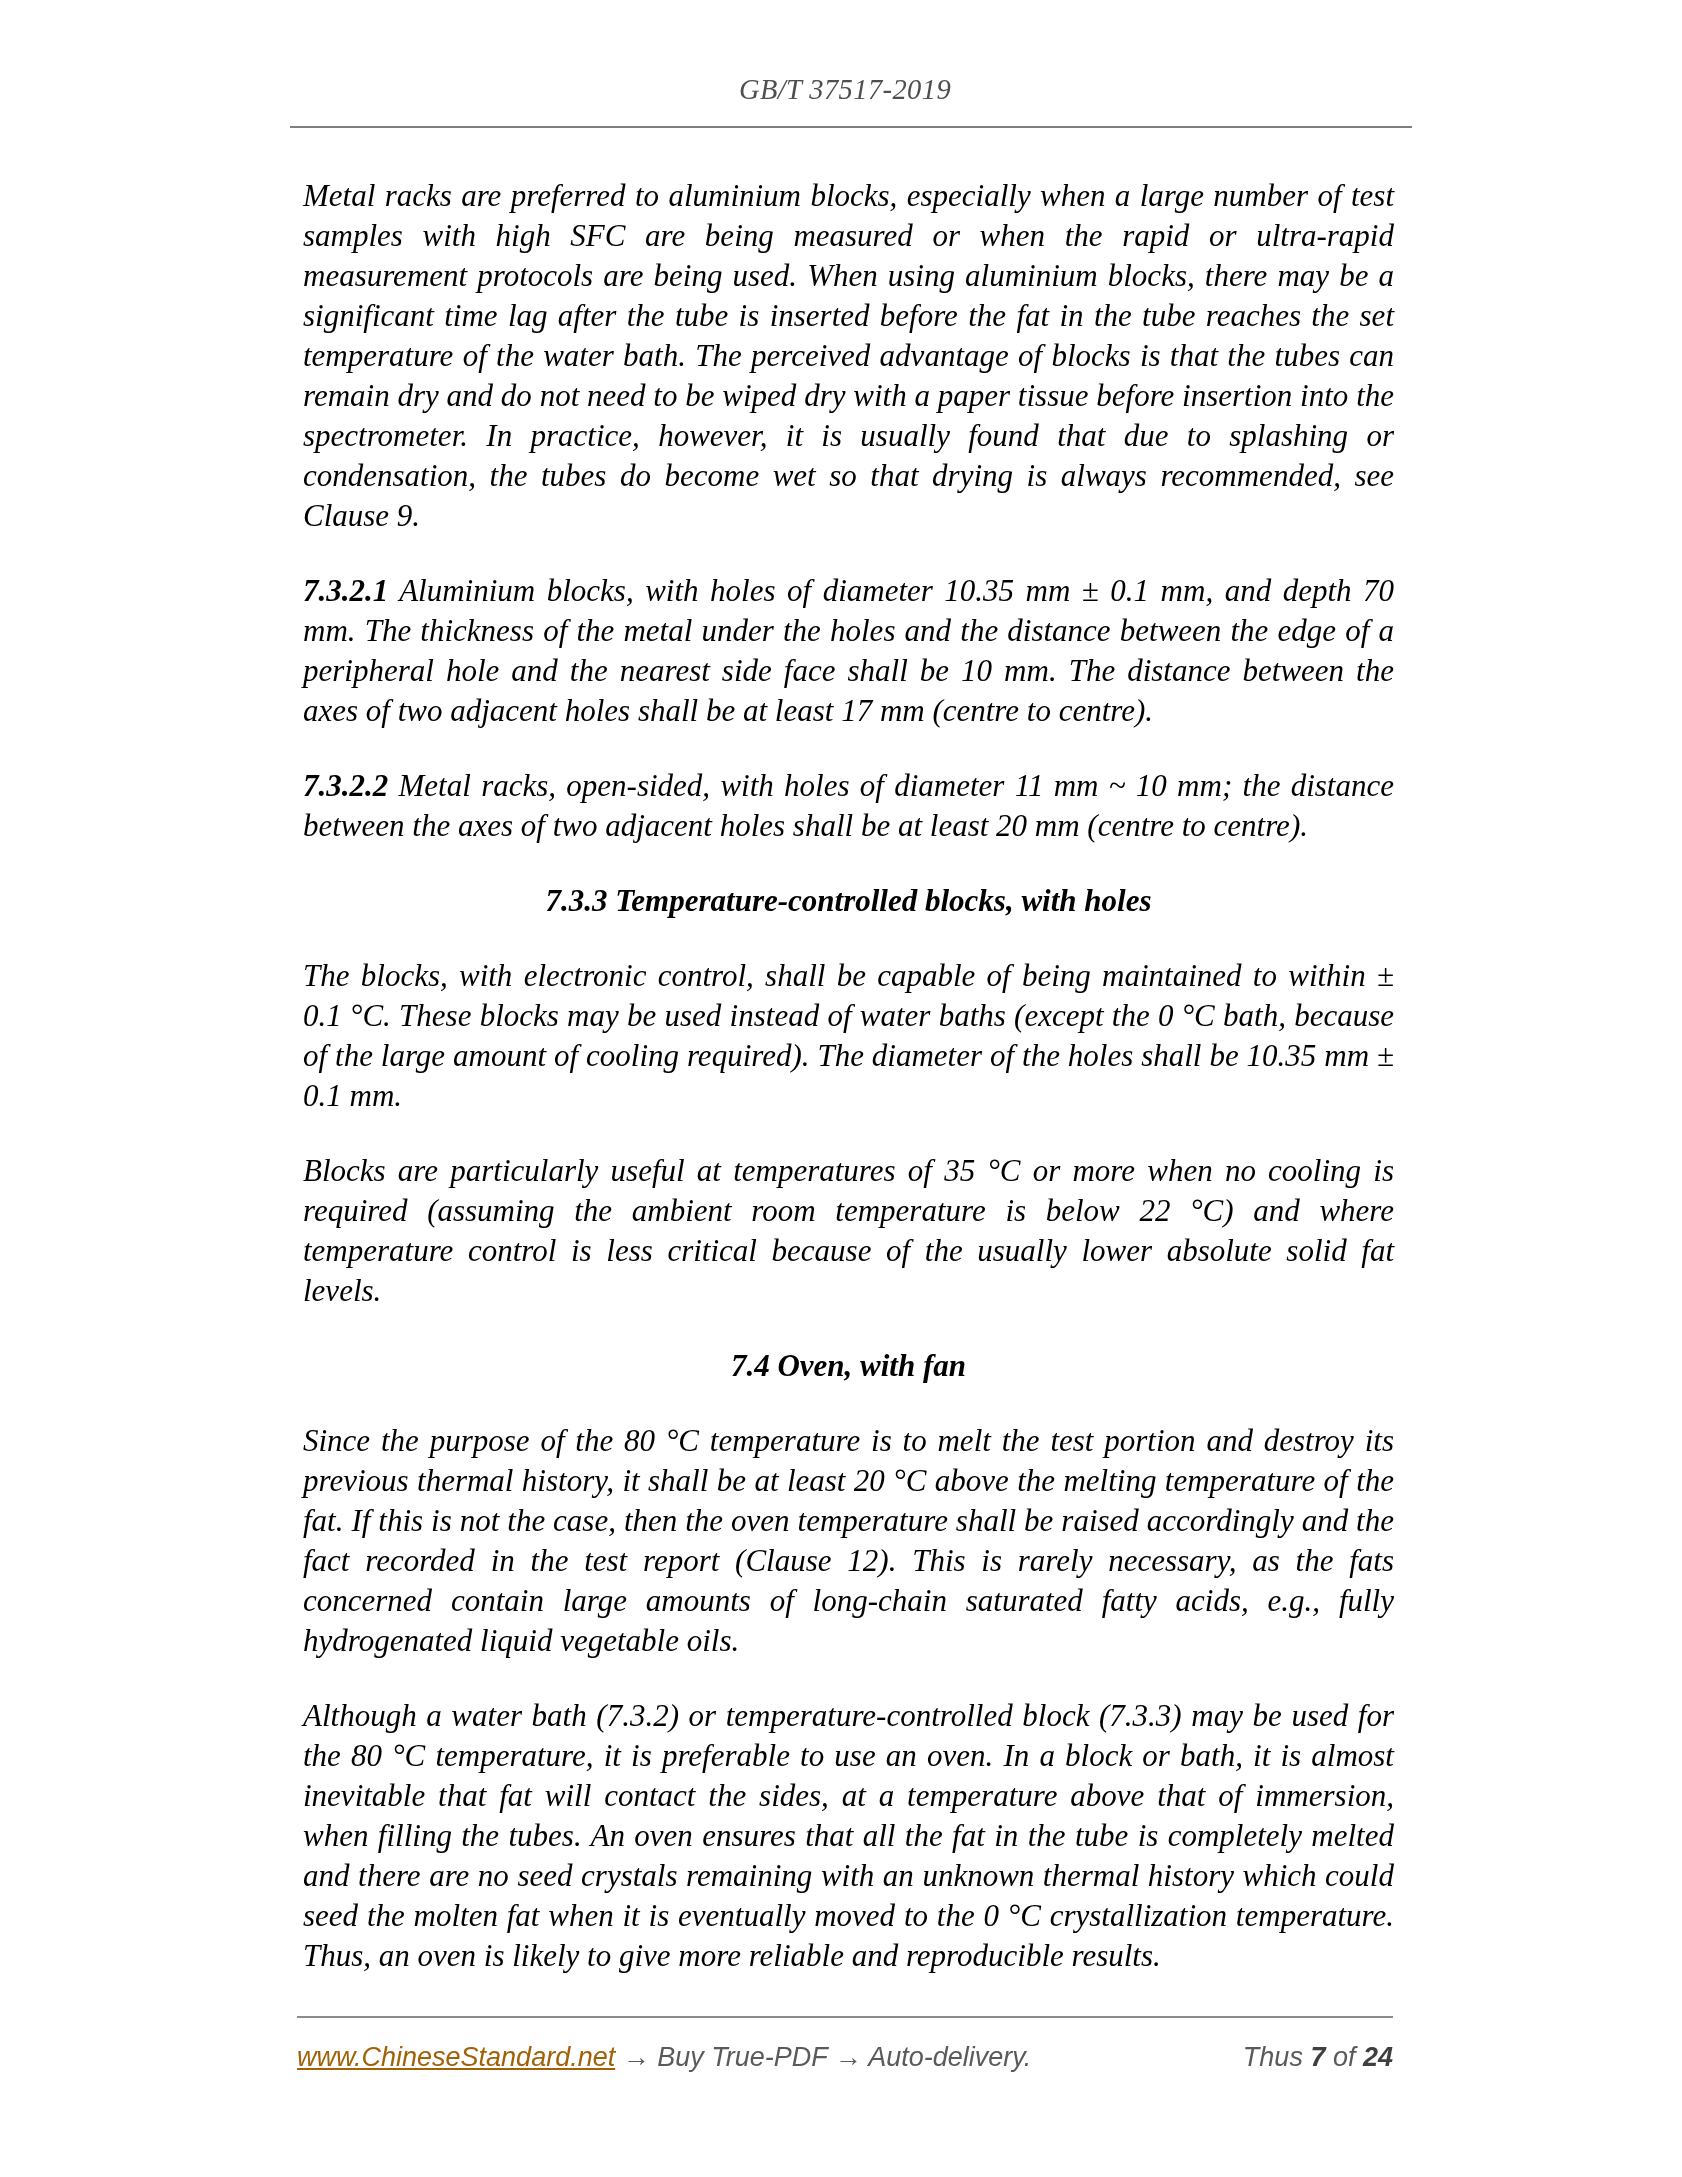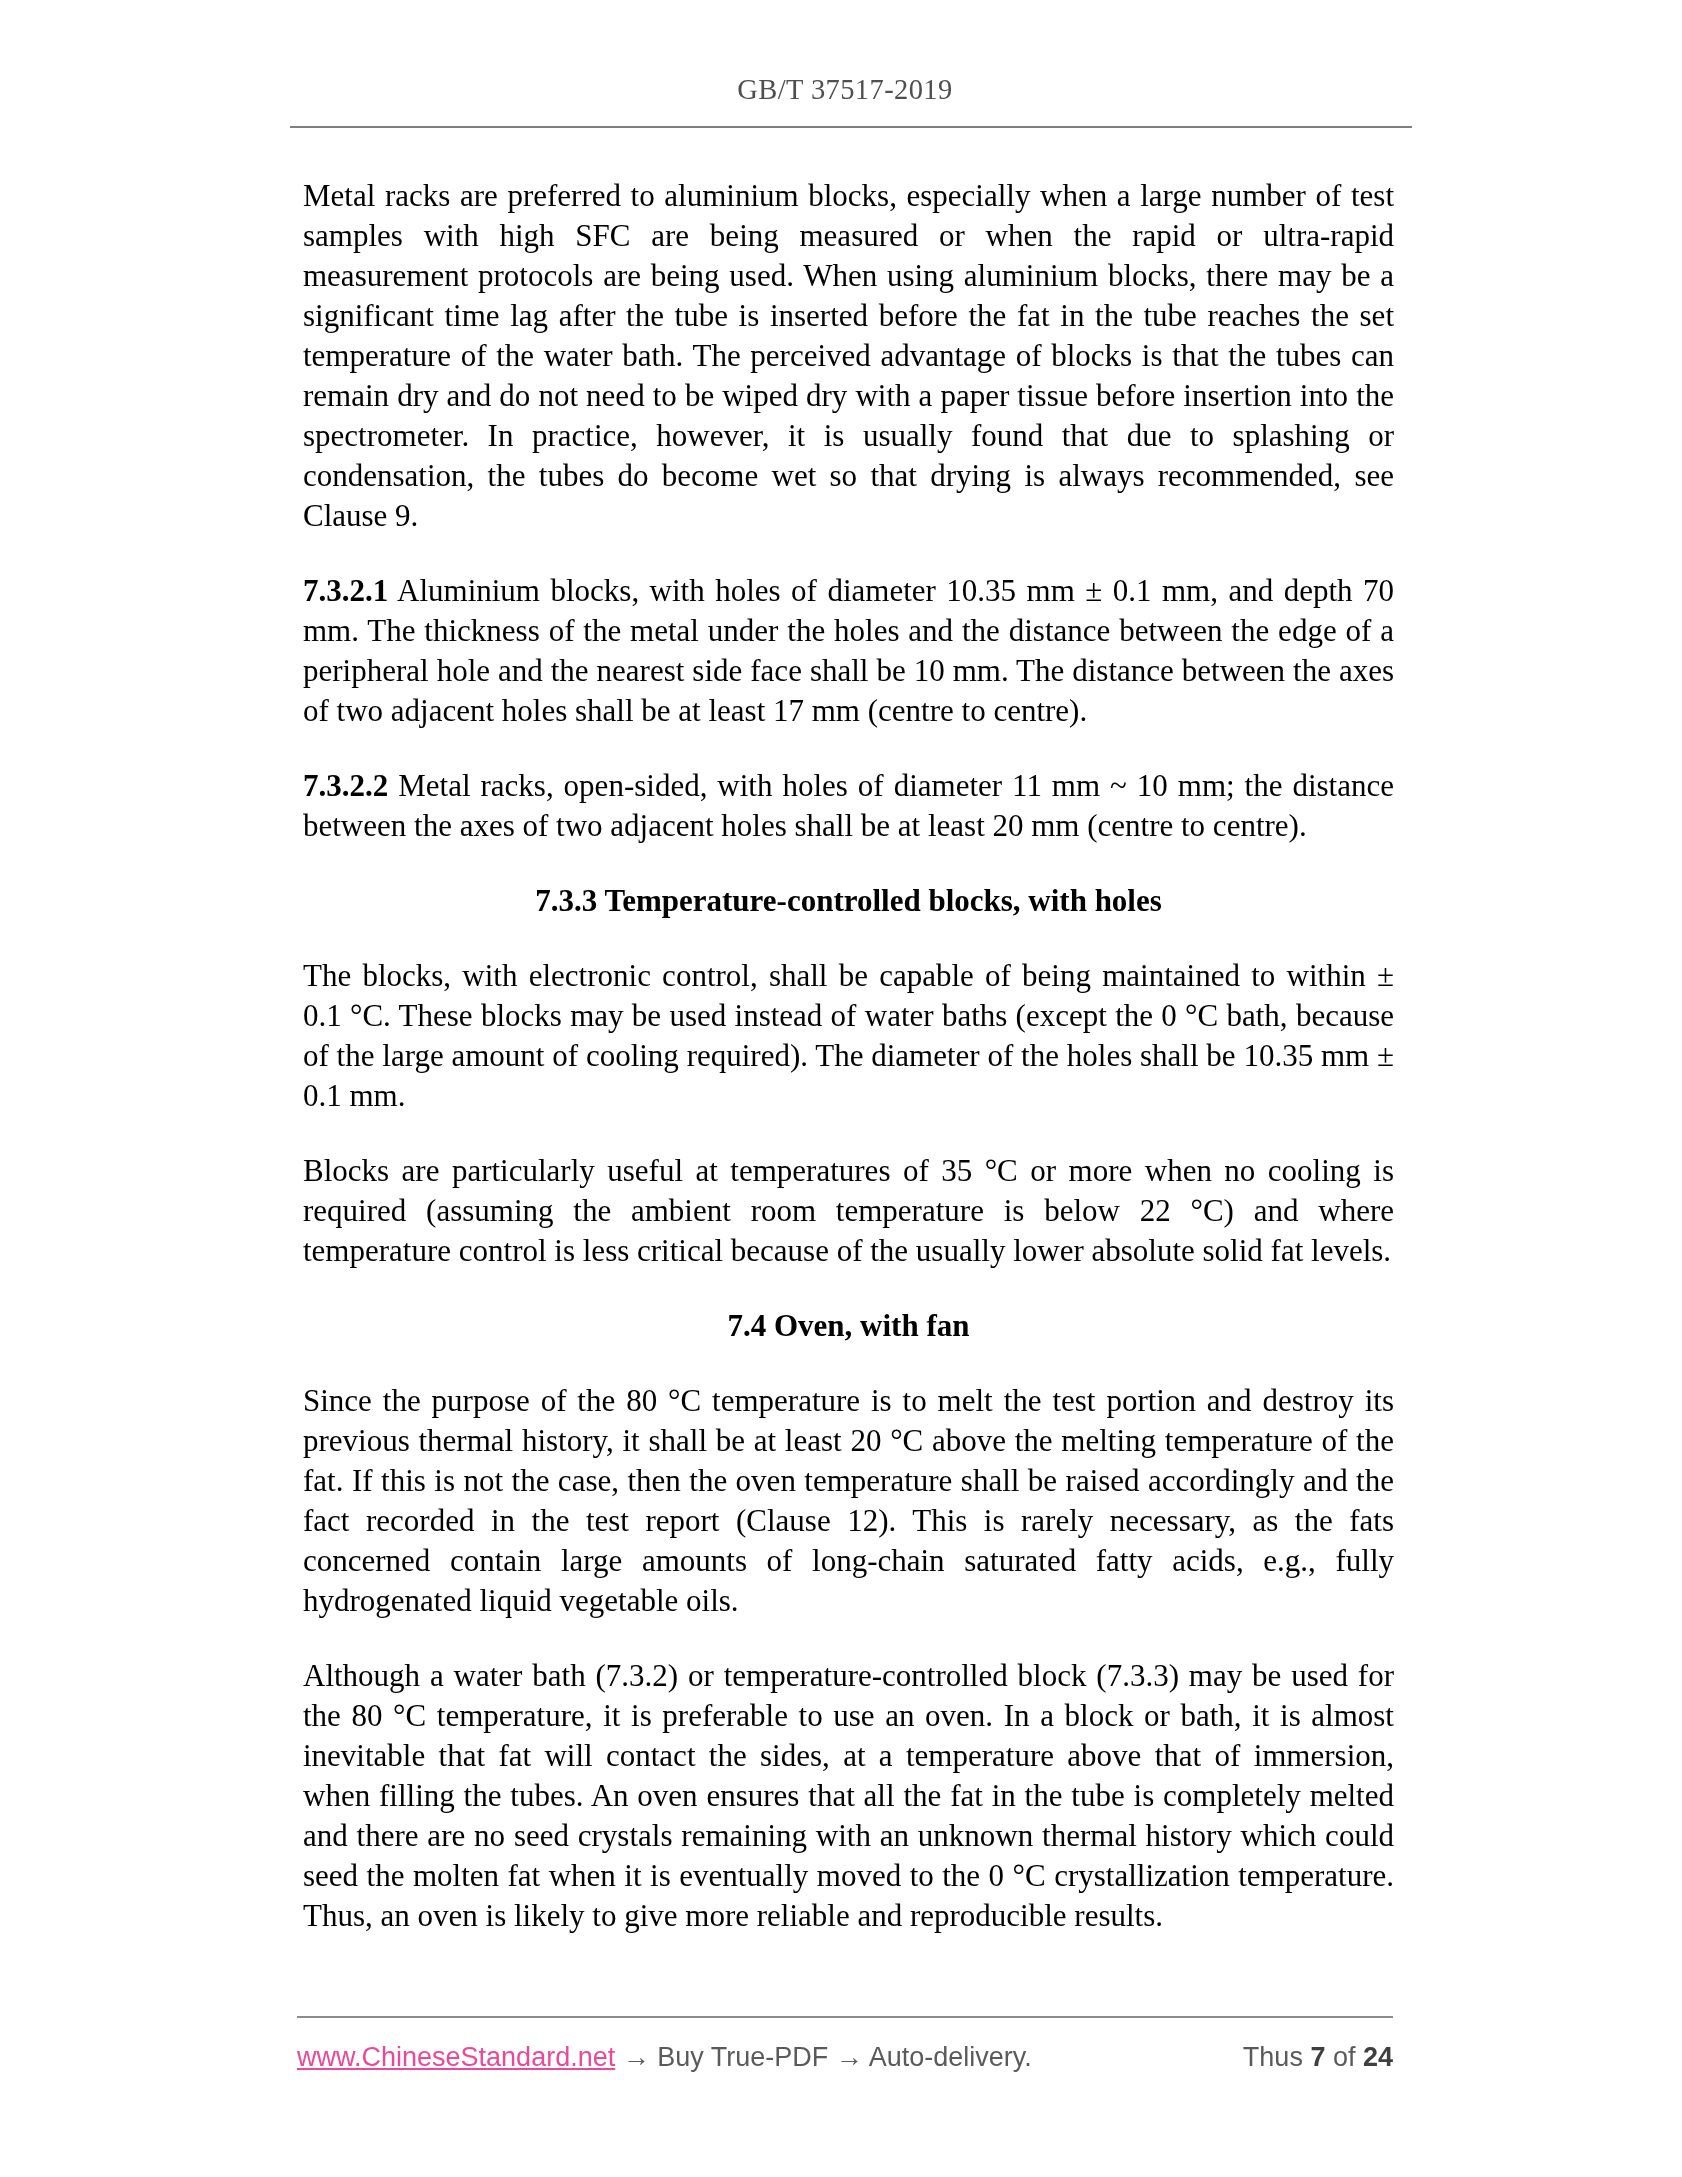--- a/index.html
+++ b/index.html
@@ -9,20 +9,21 @@
     height: 2177px;
     position: relative;
     font-family: "Liberation Serif", serif;
     color: #000;
   }
   .page {
     position: absolute;
     inset: 0;
     background: #ffffff;
     overflow: hidden;
+    font-style: italic;
   }
   .header-title {
     position: absolute;
     top: 74px;
     left: 296px;
     width: 1098px;
     text-align: center;
     font-size: 28.5px;
     color: #4f4f4f;
     letter-spacing: 0.4px;
@@ -58,21 +59,21 @@
     padding-top: 24px;
     display: flex;
     justify-content: space-between;
     align-items: baseline;
     font-family: "Liberation Sans", sans-serif;
     font-size: 27px;
     color: #5a5a5a;
   }
   .footer-left { white-space: pre-wrap; }
   .footer-left a {
-    color: #ec4899;
+    color: #a16207;
     text-decoration: underline;
     cursor: pointer;
   }
   .footer-right { white-space: pre-wrap; color: #5a5a5a; }
   .footer-right b { color: #3f3f3f; font-weight: bold; }
 </style>
 </head>
 <body>
 
 <div class="page">

